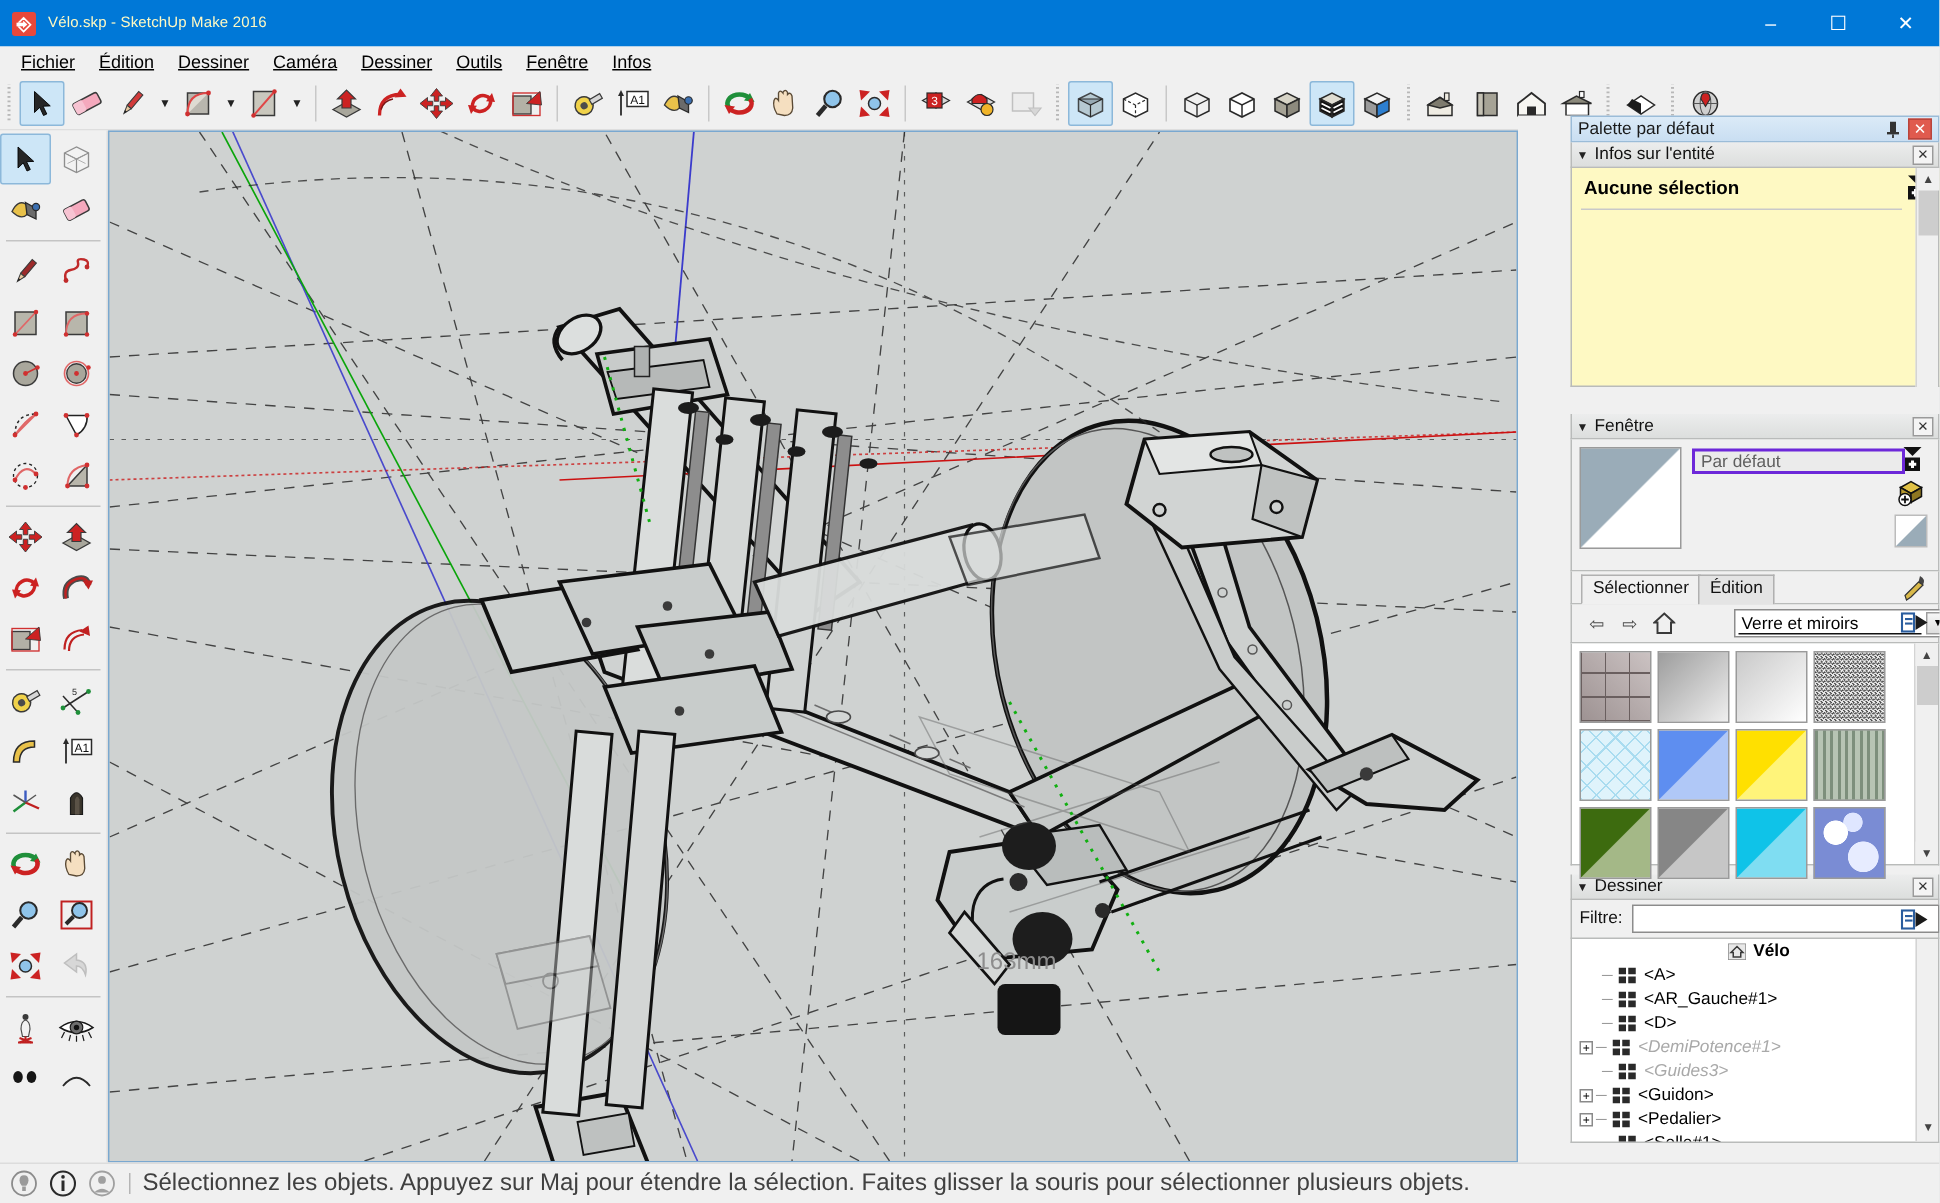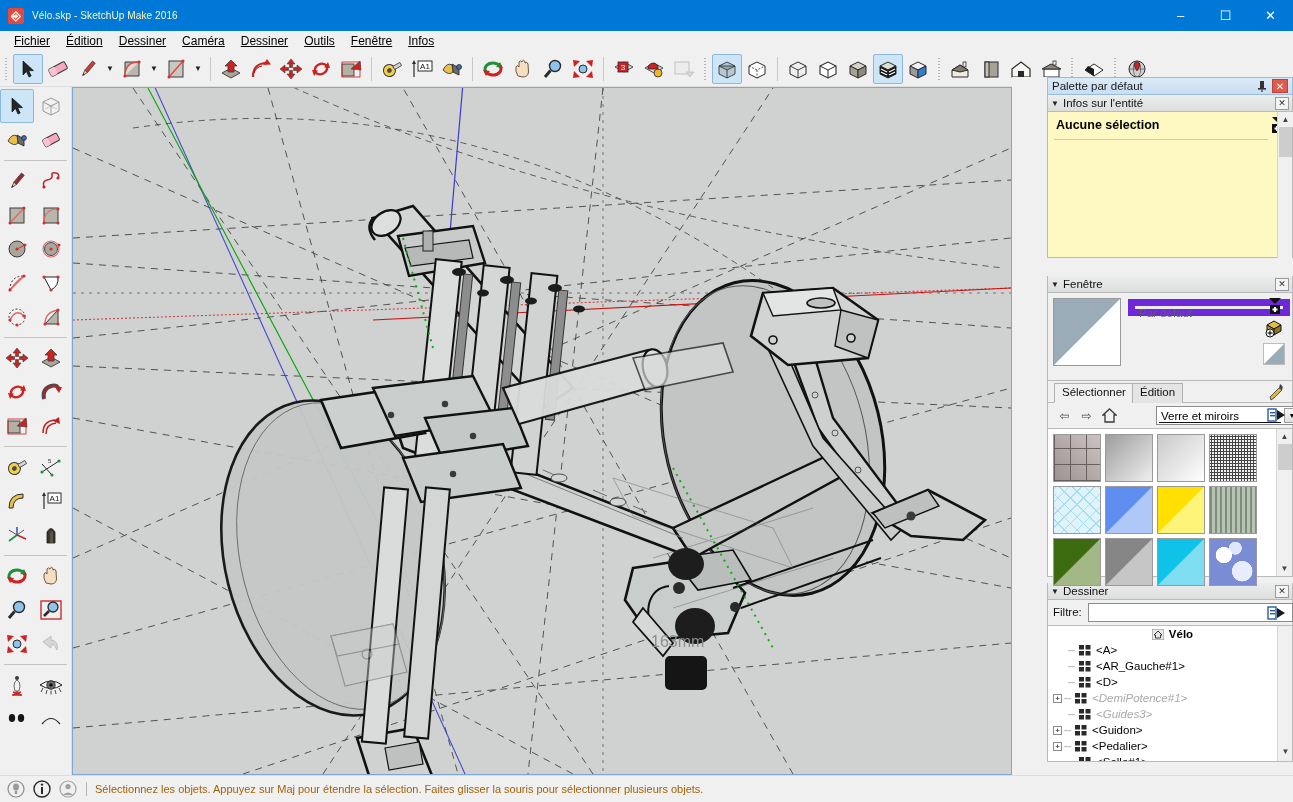--- a/index.html
+++ b/index.html
@@ -104,22 +104,22 @@
 
   .scrollcol { position:absolute; right:0px; top:0px; width:15px; bottom:0;
      background:#f0f0f0; border-left:1px solid #d4d4d4; }
   .sc-arrow { width:15px; height:15px; display:flex; align-items:center; justify-content:center;
      font-size:8px; color:#444; background:#f0f0f0; }
   .sc-thumb { width:13px; margin:0 1px; background:#cdcdcd; }
 
   .mat-body { height:88px; position:relative; }
   .mat-swatch { position:absolute; left:5px; top:5px; width:68px; height:68px;
      border:1px solid #9a9a9a; background:linear-gradient(to bottom right,#9aacb8 0%,#9aacb8 49.5%,#ffffff 50.5%,#ffffff 100%); }
-  .mat-name { position:absolute; left:80px; top:6px; width:162px; height:17px;
-     background:#ebebeb; border:7px solid #6d28d9; color:#5f5f5f; font-size:11.5px;
+  .mat-name { position:absolute; left:80px; top:6px; width:142px; height:17px;
+     background:#ebebeb; border:2px solid #6d28d9; color:#5f5f5f; font-size:11.5px;
      padding:1px 4px; }
   .mat-ico1 { position:absolute; right:9px; top:4px; width:16px; height:18px; }
   .mat-ico2 { position:absolute; right:8px; top:26px; width:20px; height:20px; }
   .mat-ico3 { position:absolute; right:7px; top:50px; width:22px; height:22px;
      background:linear-gradient(to bottom right,#ffffff 0%,#ffffff 49.5%,#9aacb8 50.5%,#9aacb8 100%);
      border:1px solid #bcbcbc; }
 
   .tabrow { height:22px; position:relative; border-top:1px solid #c8c8c8; background:#f0f0f0; }
   .mtab { position:absolute; top:2px; height:20px; padding:2px 7px; font-size:11.5px;
      border:1px solid #b0b0b0; border-bottom:none; background:#e4e4e4; color:#111; }
@@ -157,21 +157,21 @@
   .o-plus-sp { width:9px; margin-right:2px; }
   .o-dash { width:11px; color:#9a9a9a; font-size:10px; }
   .o-compico { width:12px; height:11px; margin-right:5px; display:inline-block; }
   .o-italic { font-style:italic; color:#a9a9a9; }
 
   
   .statusbar { position:absolute; left:0; top:775px; width:1293px; height:27px;
      background:#f0f0f0; border-top:1px solid #dcdcdc; display:flex; align-items:center; }
   .sb-ico { width:20px; height:20px; margin-left:6px; }
   .sb-divider { width:1px; height:14px; background:#b5b5b5; margin:0 8px; }
-  .sb-text { font-size:11px; color:#a16207; }
+  .sb-text { font-size:16px; color:#404040; }
   .sb-mesures { margin-left:auto; display:flex; align-items:center; padding-right:4px; }
   .sb-mesures .lbl { font-size:12px; color:#000; margin-right:8px; }
   .sb-mesures .inp { width:202px; height:21px; background:#ebebeb; border:1px solid #7aa8d0; }
   .sb-grip { width:12px; height:12px; margin-left:4px;
      background-image: repeating-linear-gradient(135deg,#aaa 0 1px,transparent 1px 3px); }
 </style>
 </head>
 <body>
 
 <div id="app">

